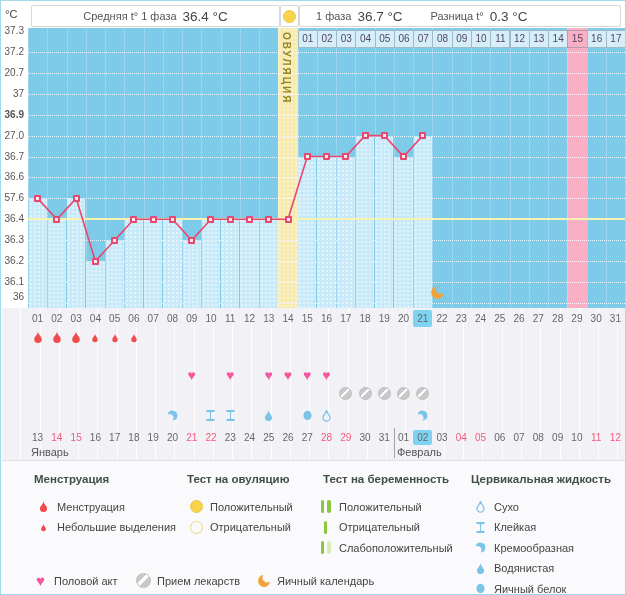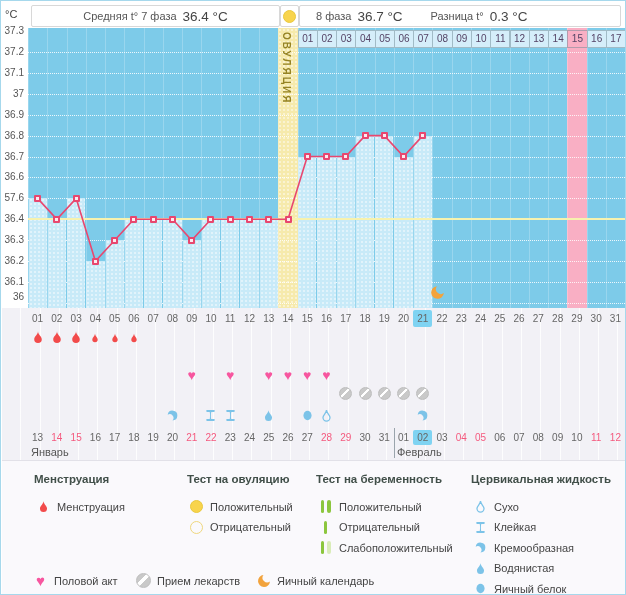--- a/index.html
+++ b/index.html
@@ -42,50 +42,50 @@
   .heart { color:#F7569F; line-height:1; }
 </style>
 </head>
 <body>
 
 <div id="app">
 
   <span class="unit-label">°C</span>
 
   <div class="hdr-box" style="left:30px; width:249px; justify-content:center;">
-    <span>Средняя t° 7 фаза</span>
+    <span>Средняя t° 1 фаза</span>
     <span class="hdr-val">36.4 °C</span>
   </div>
   <div class="hdr-box" style="left:279px; width:19px; justify-content:center;">
     <span class="ovu-circle" id="hdr-ovu-circle" style="width: 13px; height: 13px; background: rgb(248, 212, 76); border: 1px solid rgb(233, 201, 62); border-radius: 50%;"></span>
   </div>
   <div class="hdr-box" style="left:298px; width:322px; padding-left:16px;">
-    <span>8 фаза</span>
+    <span>1 фаза</span>
     <span class="hdr-val">36.7 °C</span>
     <span style="margin-left:28px;">Разница t°</span>
     <span class="hdr-val">0.3 °C</span>
   </div>
 
   <div id="gen"></div>
 <div class="abs" style="left:1px;top:307px;width:624px;height:152px;background:#F2F1F6 repeating-linear-gradient(90deg, transparent 0, transparent 18.26px, rgba(255,255,255,.85) 18.26px, rgba(255,255,255,.85) 19.26px);"></div>
     <div class="abs" style="left:1px;top:459px;width:624px;height:135px;background:#FAF9FC;border-top:1px solid #E2E1E8;"></div>
     <div class="chart-bg" style="background:#7DCBE9;"></div>
     <div class="abs colfill" style="left:277.38px;top:27px;width:19.26px;height:280px;background-color:#F6EAAC;"></div>
     <div class="abs" style="left:566.2800000000001px;top:27px;width:19.26px;height:280px;background:#F9AFC4;"></div>
     <div class="ytick" style="top:25px;">37.3</div>
     <div class="gridline" style="top:50.923px;"></div>
     <div class="ytick" style="top:45.923px;">37.2</div>
     <div class="gridline" style="top:71.846px;"></div>
-    <div class="ytick" style="top:66.846px;">37.1</div>
+    <div class="ytick" style="top:66.846px;">20.7</div>
     <div class="gridline" style="top:92.76899999999999px;"></div>
     <div class="ytick" style="top:87.76899999999999px;">37</div>
     <div class="gridline" style="top:113.692px;"></div>
-    <div class="ytick" style="top:108.692px;">36.9</div>
+    <div class="ytick" style="top:108.692px;font-weight:bold;">36.9</div>
     <div class="gridline" style="top:134.615px;"></div>
-    <div class="ytick" style="top:129.615px;">36.8</div>
+    <div class="ytick" style="top:129.615px;">27.0</div>
     <div class="gridline" style="top:155.53799999999998px;"></div>
     <div class="ytick" style="top:150.53799999999998px;">36.7</div>
     <div class="gridline" style="top:176.46099999999998px;"></div>
     <div class="ytick" style="top:171.46099999999998px;">36.6</div>
     <div class="gridline" style="top:197.384px;"></div>
     <div class="ytick" style="top:192.384px;">57.6</div>
     <div class="gridline" style="top:218.307px;"></div>
     <div class="ytick" style="top:213.307px;">36.4</div>
     <div class="gridline" style="top:239.23px;"></div>
     <div class="ytick" style="top:234.23px;">36.3</div>
@@ -369,34 +369,42 @@
     <div class="month-label" style="left:395.94000000000005px;top:445px;">Февраль</div>
     <div class="legend-title" style="left:33px;top:472px;">Менструация</div>
     <div class="legend-item" style="left:33px;top:497px;">
       <span class="ic">
         <svg width="13" height="13" viewBox="0 0 24 24" style="display:block;">
           <path d="M12 2C12 7.5 5.5 11 5.5 15.8a6.5 6.5 0 0 0 13 0C18.5 11 12 7.5 12 2Z" fill="#F24B4B"></path>
         </svg>
       </span>
       <span class="lb">Менструация</span>
     </div>
+    <div class="legend-item" style="left:33px;top:517.5px;">
+      <span class="ic">
+        <svg width="9" height="9" viewBox="0 0 24 24" style="display:block;">
+          <path d="M12 2C12 7.5 5.5 11 5.5 15.8a6.5 6.5 0 0 0 13 0C18.5 11 12 7.5 12 2Z" fill="#F24B4B"></path>
+        </svg>
+      </span>
+      <span class="lb">Небольшие выделения</span>
+    </div>
     <div class="legend-title" style="left:186px;top:472px;">Тест на овуляцию</div>
     <div class="legend-item" style="left:186px;top:497px;">
       <span class="ic">
         <span class="ovu-circle" style="width:13px;height:13px;background:#F8D44C;border:1px solid #E9C93E;"></span>
       </span>
       <span class="lb">Положительный</span>
     </div>
     <div class="legend-item" style="left:186px;top:517.5px;">
       <span class="ic">
         <span class="ovu-circle" style="width:13px;height:13px;background:transparent;border:1.6px solid #EFD77E;"></span>
       </span>
       <span class="lb">Отрицательный</span>
     </div>
-    <div class="legend-title" style="left:315px;top:472px;">Тест на беременность</div>
+    <div class="legend-title" style="left:322px;top:472px;">Тест на беременность</div>
     <div class="legend-item" style="left:315px;top:497px;">
       <span class="ic">
         <span class="bars">
           <i style="background:#8CC63E"></i>
           <i style="background:#8CC63E"></i>
         </span>
       </span>
       <span class="lb">Положительный</span>
     </div>
     <div class="legend-item" style="left:315px;top:517.5px;">

